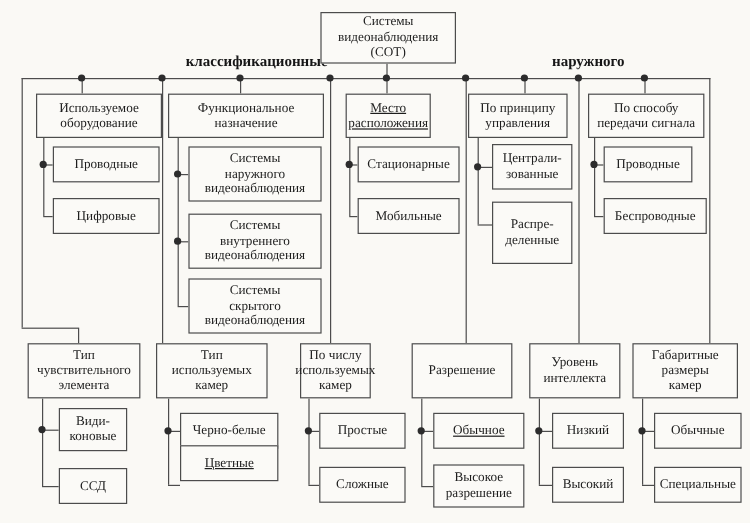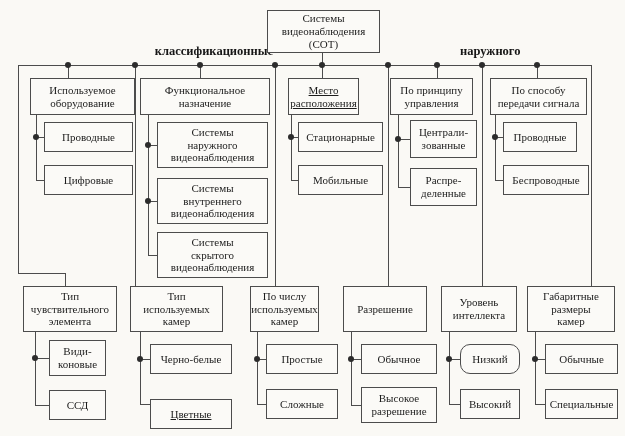--- a/index.html
+++ b/index.html
@@ -156,55 +156,55 @@
 видеонаблюдения</div>
   <div class="box" style="left:157px;top:232px;width:111px;height:46px;">Системы
 скрытого
 видеонаблюдения</div>
 
   <div class="box" style="left:298px;top:122px;width:85px;height:30px;">Стационарные</div>
   <div class="box" style="left:298px;top:165px;width:85px;height:30px;">Мобильные</div>
 
   <div class="box" style="left:410px;top:120px;width:67px;height:38px;">Централи-
 зованные</div>
-  <div class="box" style="left:410px;top:168px;width:67px;height:38px;">Распре-
+  <div class="box" style="left:410px;top:168px;width:67px;height:52px;">Распре-
 деленные</div>
 
   <div class="box" style="left:503px;top:122px;width:74px;height:30px;">Проводные</div>
   <div class="box" style="left:503px;top:165px;width:86px;height:30px;">Беспроводные</div>
 
   <div class="box" style="left:23px;top:286px;width:94px;height:46px;">Тип
 чувствительного
 элемента</div>
   <div class="box" style="left:130px;top:286px;width:93px;height:46px;">Тип
 используемых
 камер</div>
-  <div class="box" style="left:250px;top:286px;width:69px;height:46px;">По числу
+  <div class="box" style="left:250px;top:286px;width:59px;height:46px;">По числу
 используемых
 камер</div>
   <div class="box" style="left:343px;top:286px;width:84px;height:46px;">Разрешение</div>
   <div class="box" style="left:441px;top:286px;width:76px;height:46px;">Уровень
 интеллекта</div>
   <div class="box" style="left:527px;top:286px;width:88px;height:46px;">Габаритные
 размеры
 камер</div>
 
   <div class="box" style="left:49px;top:340px;width:57px;height:36px;">Види-
 коновые</div>
   <div class="box" style="left:49px;top:390px;width:57px;height:30px;">ССД</div>
 
   <div class="box" style="left:150px;top:344px;width:82px;height:30px;">Черно-белые</div>
-  <div class="box" style="left:150px;top:399px;width:82px;height:30px;text-decoration:underline;">Цветные</div>
+  <div class="box" style="left:150px;top:371px;width:82px;height:30px;text-decoration:underline;">Цветные</div>
 
   <div class="box" style="left:266px;top:344px;width:72px;height:30px;">Простые</div>
   <div class="box" style="left:266px;top:389px;width:72px;height:30px;">Сложные</div>
 
-  <div class="box" style="left:361px;top:344px;width:76px;height:30px;">Обычное</div>
+  <div class="box" style="left:361px;top:344px;width:76px;height:30px;text-decoration:underline;">Обычное</div>
   <div class="box" style="left:361px;top:387px;width:76px;height:36px;">Высокое
 разрешение</div>
 
-  <div class="box" style="left:460px;top:344px;width:60px;height:30px;border-radius:10px;">Низкий</div>
+  <div class="box" style="left:460px;top:344px;width:60px;height:30px;">Низкий</div>
   <div class="box" style="left:460px;top:389px;width:60px;height:30px;">Высокий</div>
 
   <div class="box" style="left:545px;top:344px;width:73px;height:30px;">Обычные</div>
   <div class="box" style="left:545px;top:389px;width:73px;height:30px;">Специальные</div>
 
 </div>
 
 </body></html>

